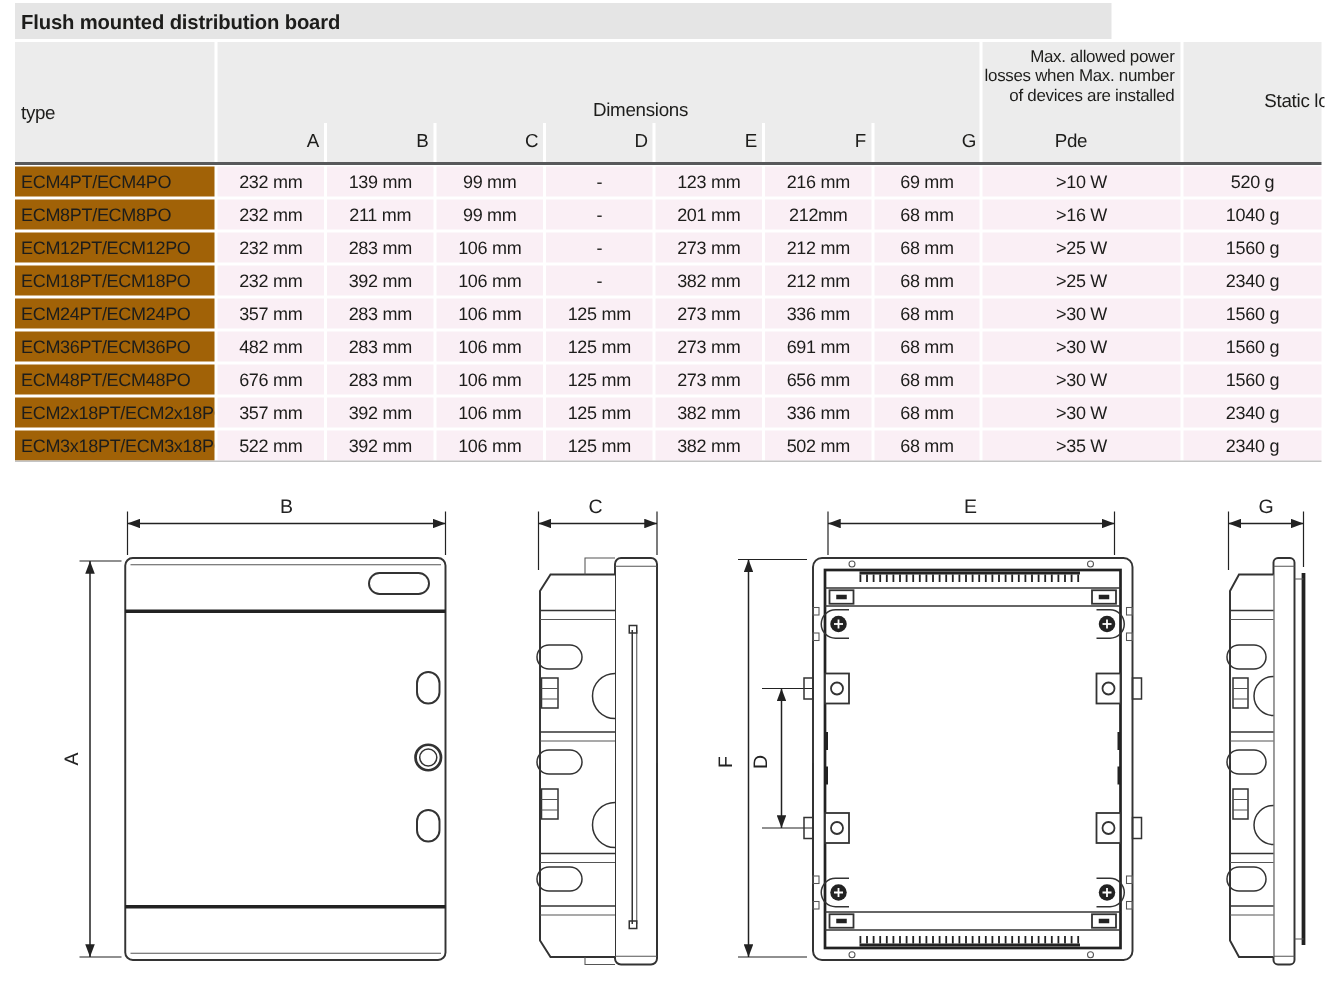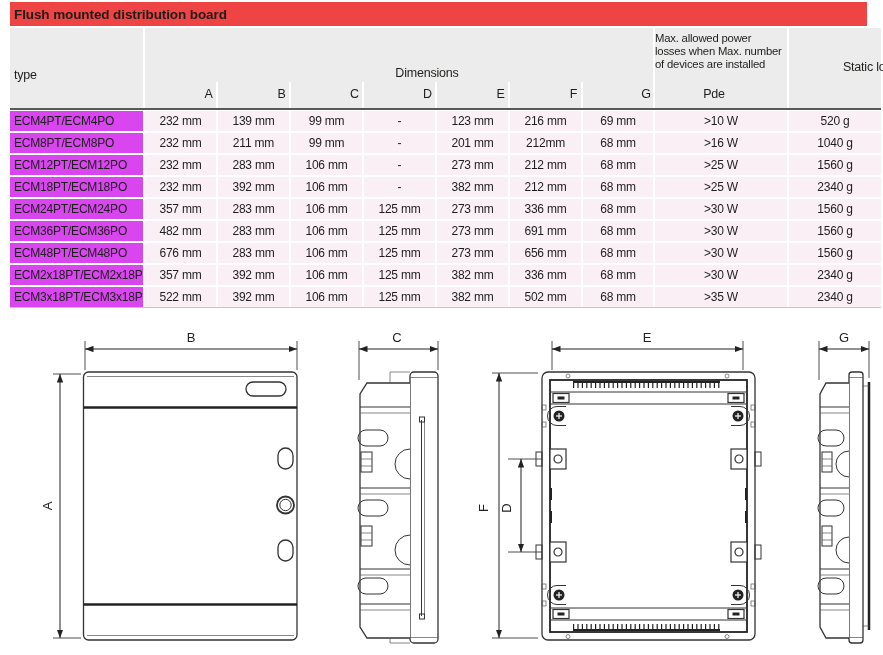--- a/index.html
+++ b/index.html
@@ -2,44 +2,44 @@
 <html><head>
 <meta charset="utf-8">
 <style>
   html,body{margin:0;padding:0;}
   body{
     width:883px;height:655px;position:relative;background:#fff;
     font-family:"Liberation Sans",sans-serif;color:#1d1d1b;overflow:hidden;
   }
   
   .title-bar{
-    position:absolute;left:10px;top:2px;width:857px;height:24px;
-    background:#ef4444;display:flex;align-items:center;
+    position:absolute;left:10px;top:2px;width:731px;height:24px;
+    background:#e5e5e5;display:flex;align-items:center;
   }
   .title-bar span{font-size:13.5px;font-weight:bold;padding-left:4px;letter-spacing:-0.1px;}
   
   .thead{position:absolute;left:10px;top:28px;width:871px;height:80px;background:#ECECEC;}
   .thead .vsep{position:absolute;top:0;width:2px;height:80px;background:#fff;}
   .thead .vsep-part{position:absolute;top:54px;width:2px;height:26px;background:#fff;}
   .h-txt{position:absolute;font-size:12.5px;letter-spacing:-0.2px;text-align:center;}
   .h-center{text-align:center;padding-left:28px;}
-  .pde-lines{position:absolute;left:645px;top:4px;width:128px;text-align:left;
+  .pde-lines{position:absolute;left:645px;top:4px;width:128px;text-align:right;
     font-size:11.3px;line-height:13px;letter-spacing:-0.2px;}
   .header-rule{position:absolute;left:10px;top:108px;width:871px;height:2px;background:#58595B;}
   
   .tbody{
     position:absolute;left:10px;top:111px;width:871px;
     display:grid;grid-template-columns:133px 71px 71px 71px 71px 71px 71px 70px 132px 92px;
     gap:2px;grid-auto-rows:20px;
   }
   .cell{
     background:#FAEFF5;font-size:12px;line-height:20px;text-align:center;
     letter-spacing:-0.2px;white-space:nowrap;overflow:hidden;
   }
-  .cell.type{background:#d946ef;text-align:left;padding-left:4px;box-sizing:border-box;}
+  .cell.type{background:#a16207;text-align:left;padding-left:4px;box-sizing:border-box;}
   .table-bottom-rule{position:absolute;left:10px;top:307px;width:871px;height:1px;background:#c4c4c4;}
   
   svg{position:absolute;overflow:visible;}
   .dl{stroke:#222;stroke-width:1;fill:none;}
   .xl{stroke:#222;stroke-width:0.8;fill:none;}
   .s07{stroke:#555;stroke-width:0.7;fill:none;}
   .s10{stroke:#333;stroke-width:1;fill:none;}
   .s12{stroke:#333;stroke-width:1.2;fill:#fff;}
   .s13{stroke:#333;stroke-width:1.3;fill:#fff;}
   .s18{stroke:#333;stroke-width:1.8;fill:#fff;}

